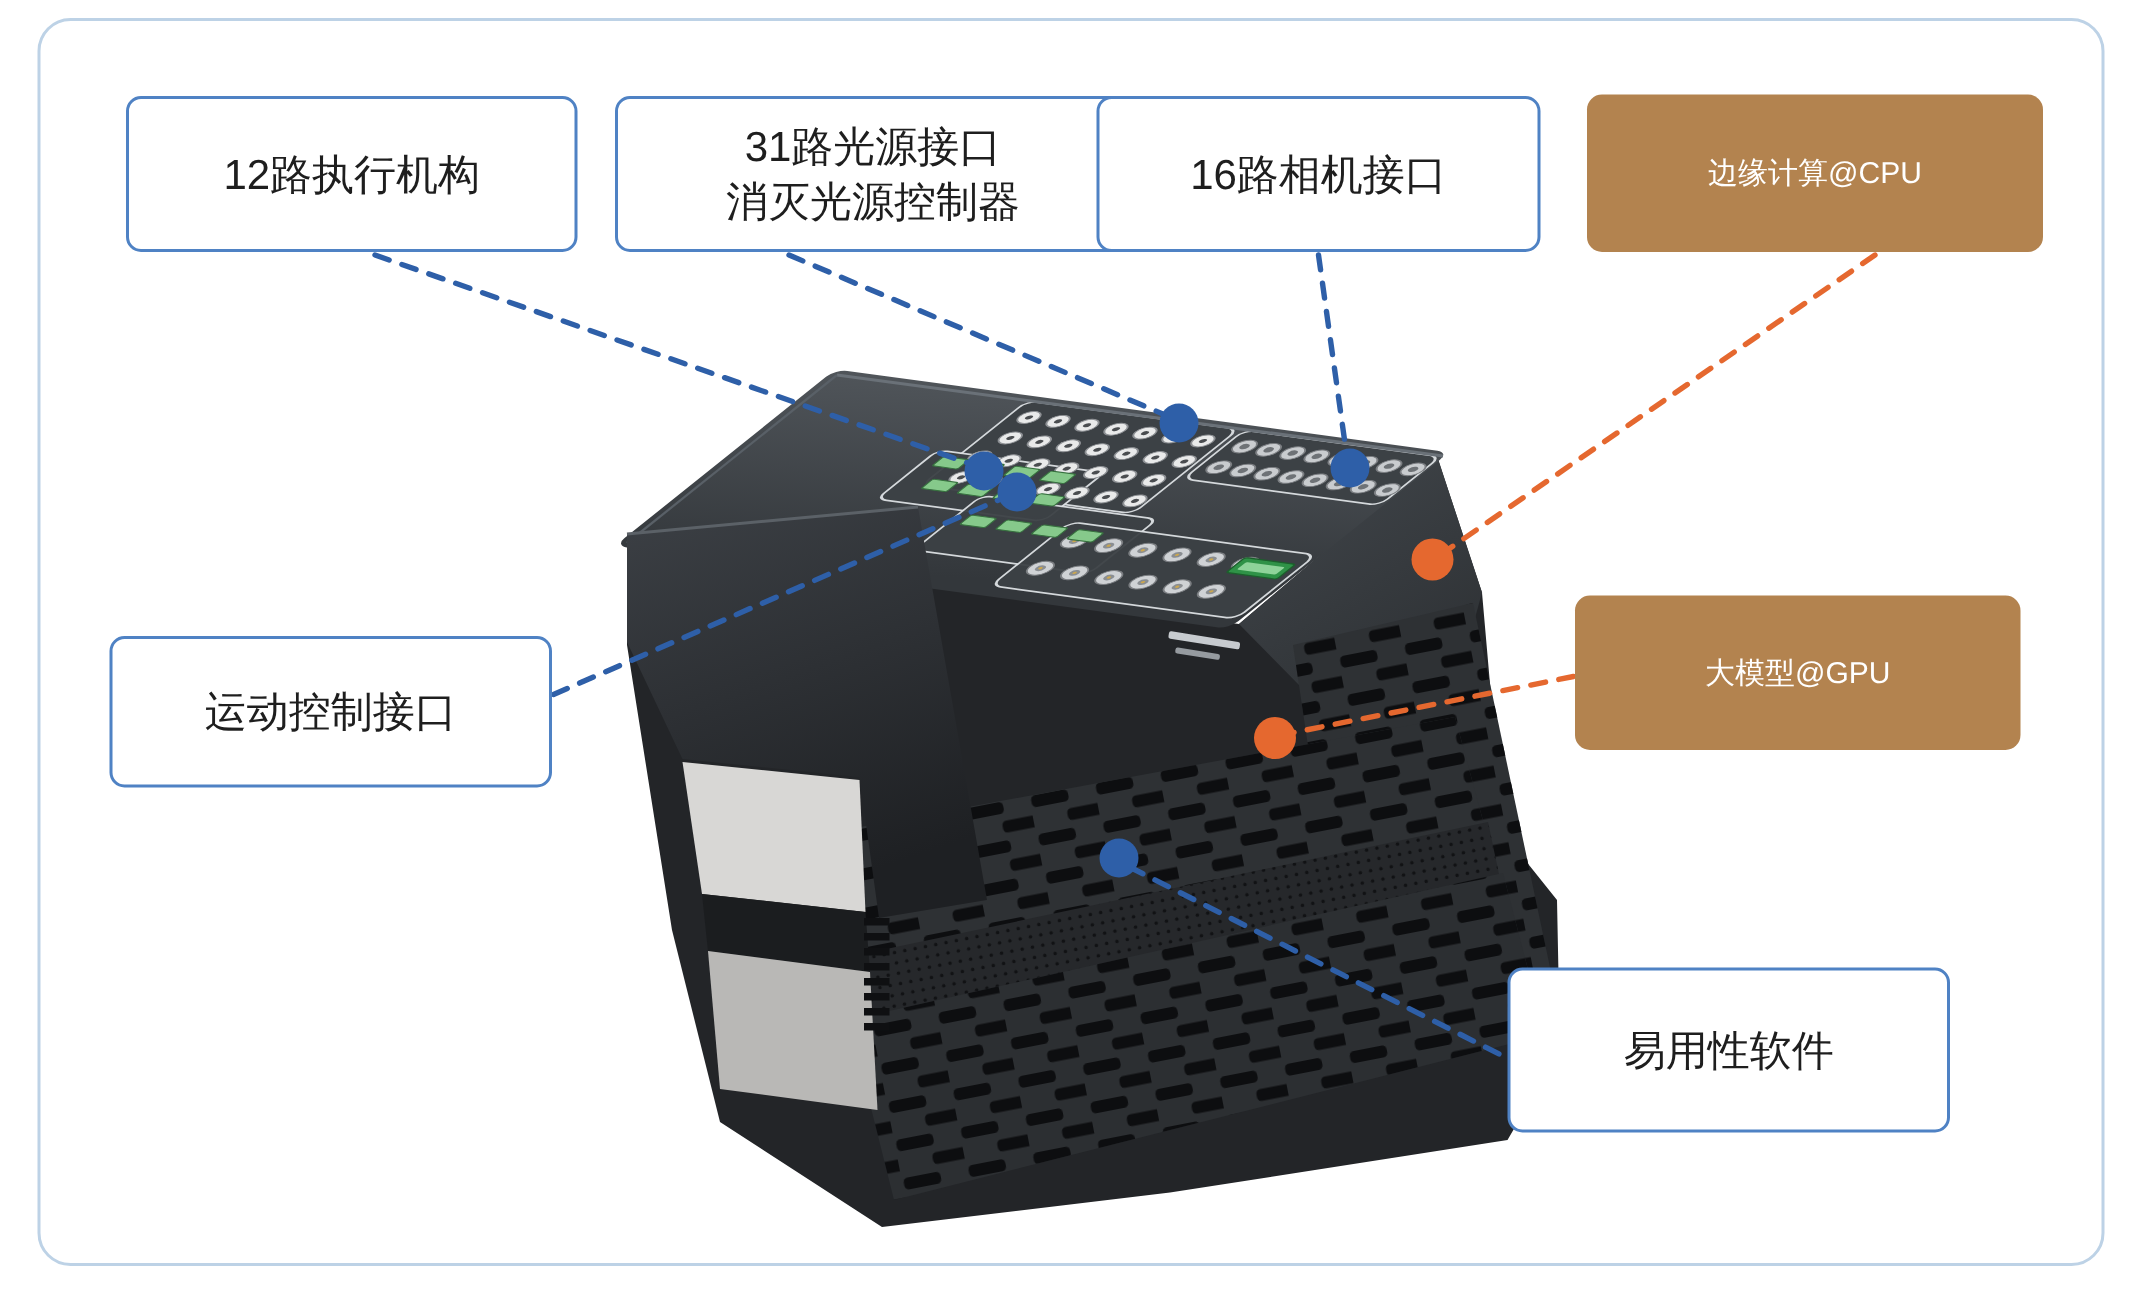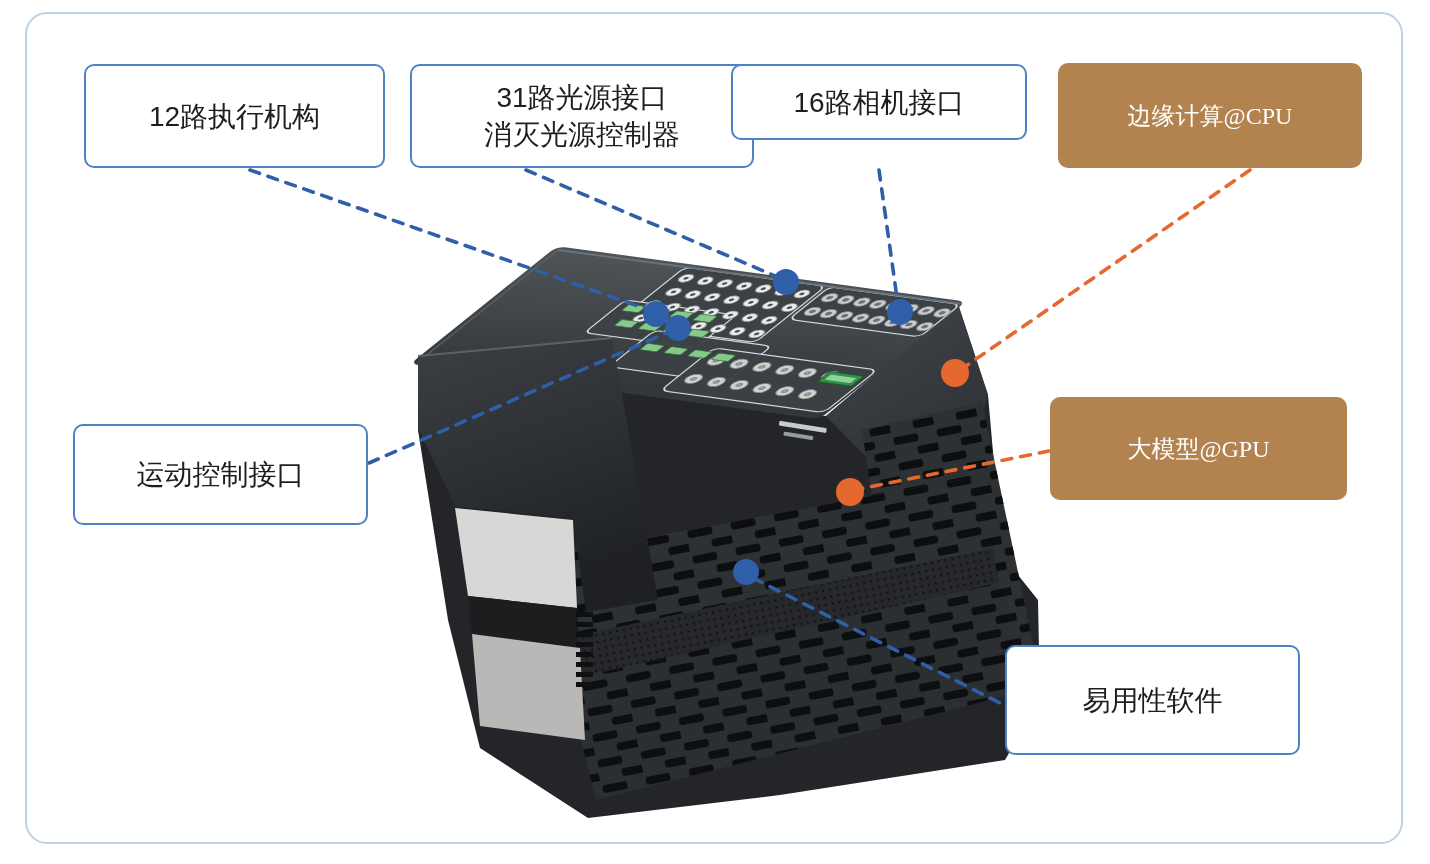--- a/index.html
+++ b/index.html
@@ -17,25 +17,25 @@
     position:absolute;box-sizing:border-box;border-radius:10px;
     display:flex;flex-direction:column;align-items:center;justify-content:center;
     text-align:center;
   }
   .callout.outlined{
     background:#ffffff;border:2px solid var(--box_border_blue,#4f82c4);
     color:var(--label_text,#1e1e1e);font-size:28px;line-height:37px;font-weight:500;
   }
   .callout.solid{
     background:var(--solid_box_brown,#b3834f);border:none;
-    color:var(--solid_box_text,#ffffff);font-size:24px;line-height:36px;font-weight:500;font-family:Liberation Serif, serif;
+    color:var(--solid_box_text,#ffffff);font-size:20px;line-height:36px;font-weight:500;
   }
   .b1{left:84px;top:64px;width:301px;height:104px;}
   .b2{left:410px;top:64px;width:344px;height:104px;}
-  .b3{left:731px;top:64px;width:296px;height:76px;}
+  .b3{left:731px;top:64px;width:296px;height:104px;}
   .b4{left:1058px;top:63px;width:304px;height:105px;}
   .b5{left:73px;top:424px;width:295px;height:101px;text-align:center;}
   .b6{left:1050px;top:397px;width:297px;height:103px;}
   .b7{left:1005px;top:645px;width:295px;height:110px;}
   .blue-line{stroke:var(--accent_blue,#2e5fa8);stroke-width:3.6;fill:none;
     stroke-dasharray:10 9;stroke-linecap:round;}
   .orange-line{stroke:var(--accent_orange,#e5682f);stroke-width:3.6;fill:none;
     stroke-dasharray:10 9;stroke-linecap:round;}
   .blue-dot{fill:var(--accent_blue,#2e5fa8);}
   .orange-dot{fill:var(--accent_orange,#e5682f);}

